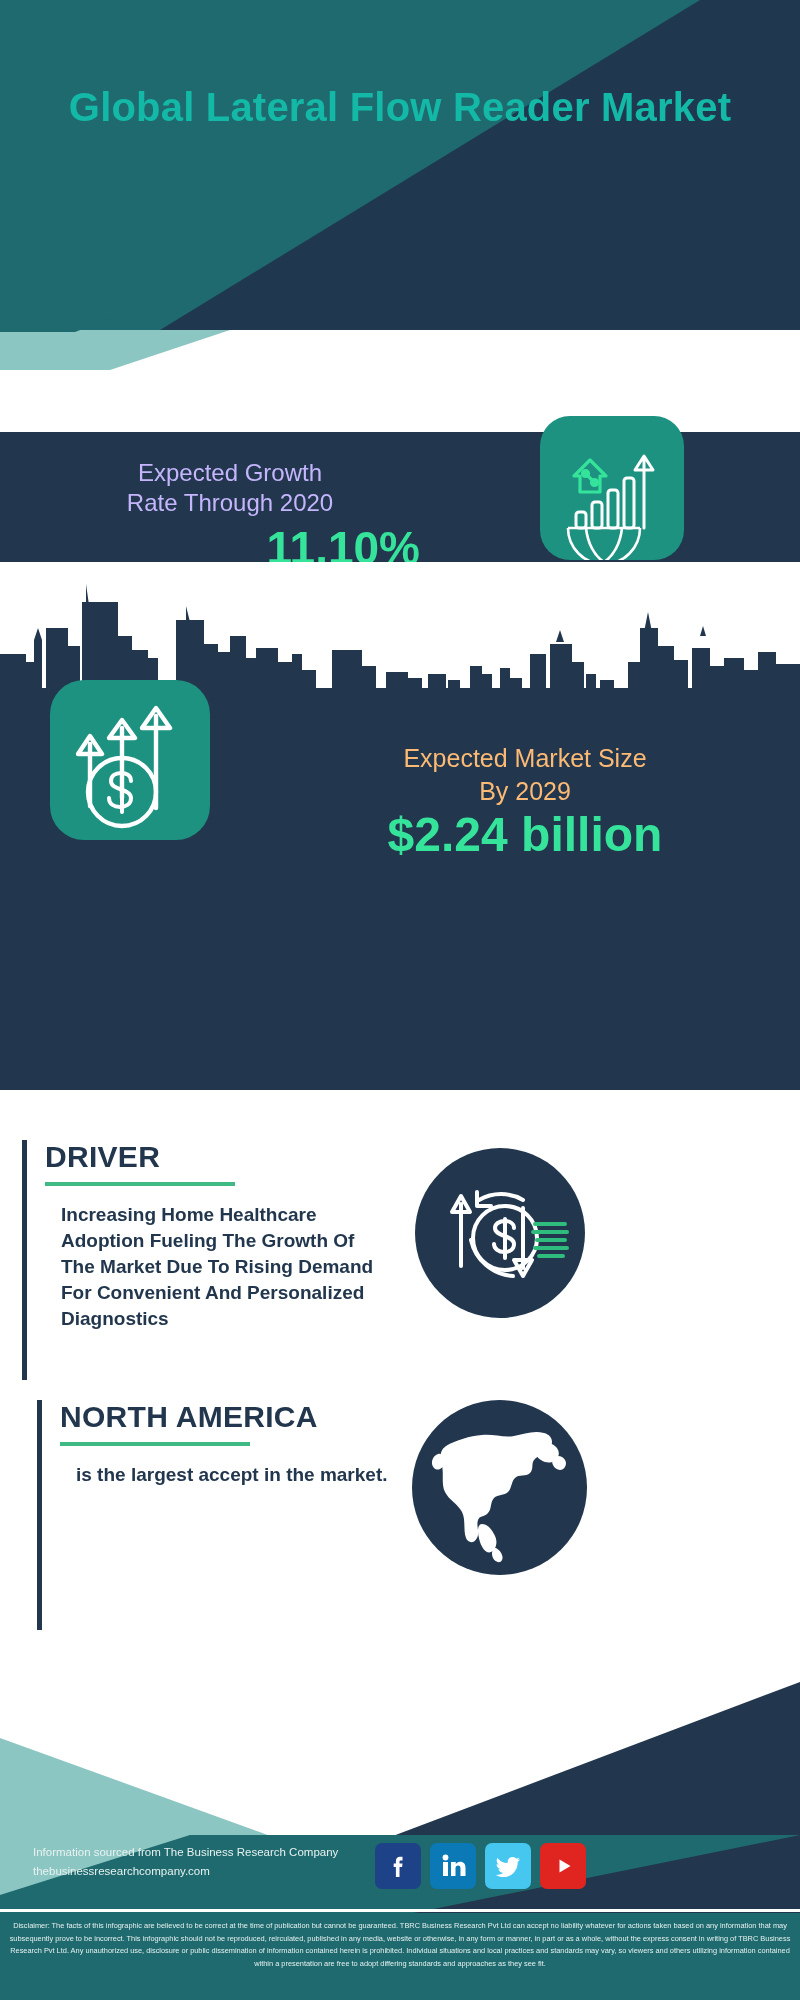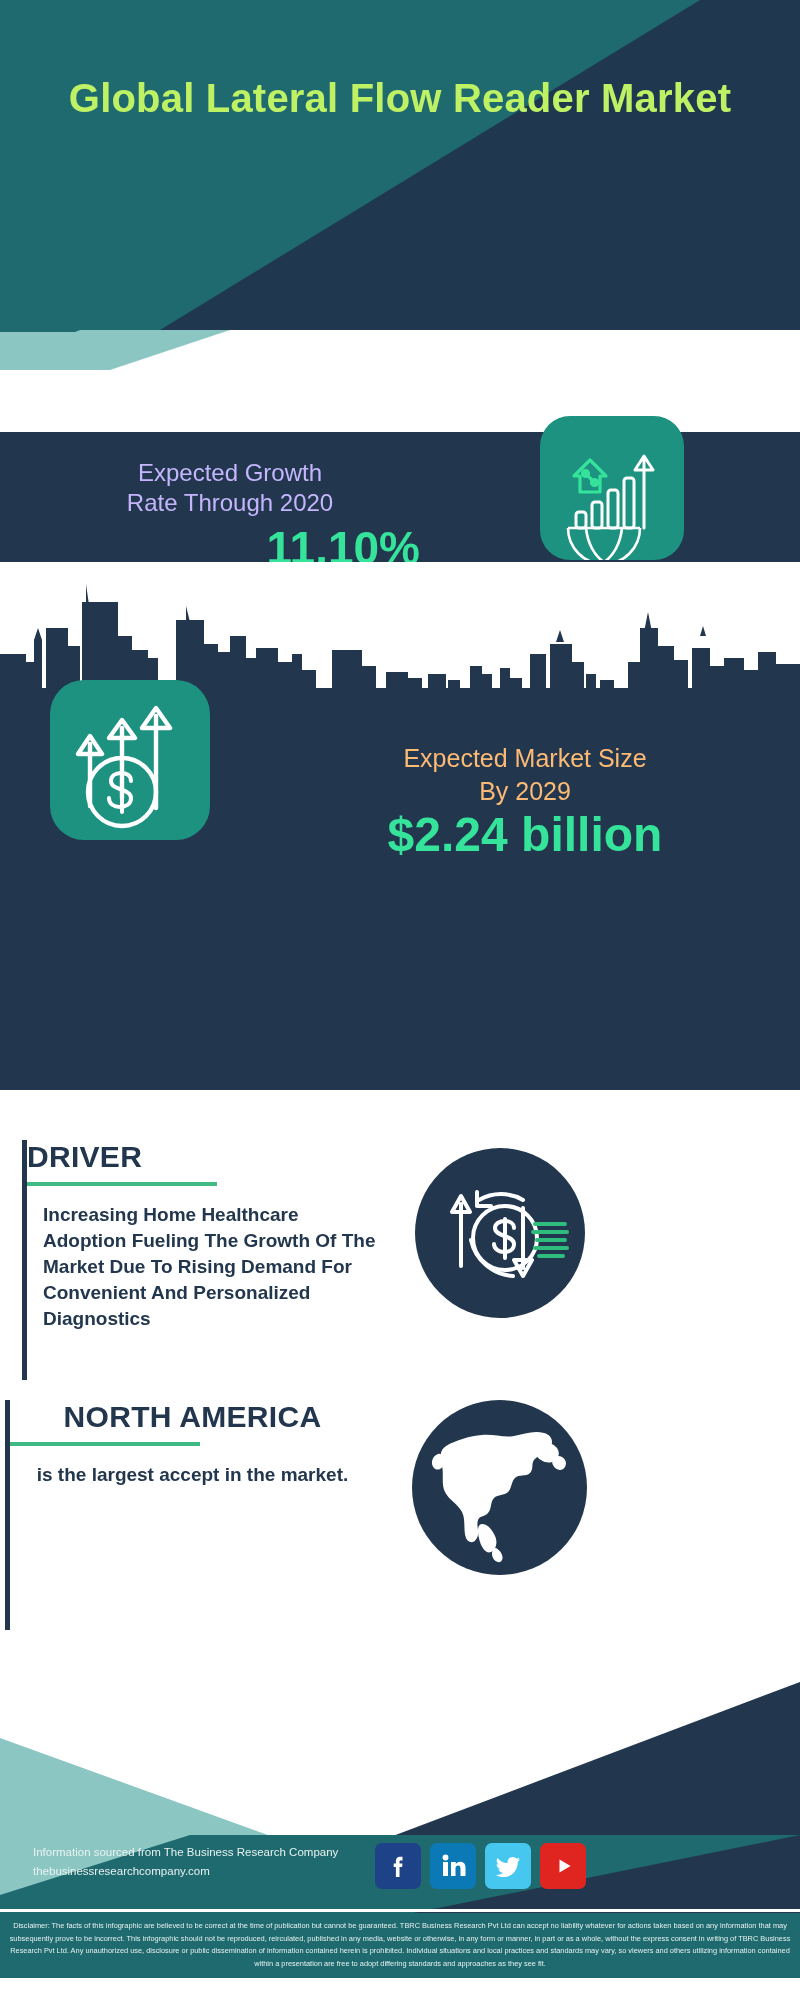--- a/index.html
+++ b/index.html
@@ -10,22 +10,22 @@
     overflow:hidden;
     position:relative;
   }
   .page{position:relative;width:800px;height:2000px;overflow:hidden;}
 
   
   .hero{position:absolute;left:0;top:0;width:800px;height:330px;background:#1f3850;overflow:hidden;}
   .hero-teal{position:absolute;left:0;top:0;width:800px;height:330px;
     background:#1e6a6e;
     clip-path:polygon(0 0, 700px 0, 160px 330px, 0 330px);}
-  .hero-title{position:absolute;left:0;top:76px;width:800px;text-align:center;
-    color:#bef264;font-size:40px;line-height:44px;font-weight:bold;letter-spacing:.2px;
+  .hero-title{position:absolute;left:0;top:85px;width:800px;text-align:center;
+    color:#14b8a6;font-size:40px;line-height:44px;font-weight:bold;letter-spacing:.2px;
     z-index:5;padding:0 60px;box-sizing:border-box;}
 
   
   .band-lt{position:absolute;left:0;top:330px;width:800px;height:40px;background:#ffffff;overflow:hidden;}
   .band-lt .tri{position:absolute;left:0;top:0;width:230px;height:40px;background:#8cc6c2;
     clip-path:polygon(0 0, 230px 0, 110px 40px, 0 40px);}
   .hero-notch{position:absolute;left:0;top:307px;width:300px;height:25px;background:#1e6a6e;
     clip-path:polygon(0 0, 140px 0, 75px 25px, 0 25px);z-index:4;}
 
   
@@ -41,23 +41,23 @@
   .sky-block{position:absolute;left:0;top:562px;width:800px;height:528px;background:#22374e;overflow:hidden;}
   .skyline{position:absolute;left:0;top:0;width:800px;height:130px;}
   .market-label{position:absolute;left:290px;top:180px;width:470px;text-align:center;
     color:#fdba74;font-size:25px;line-height:33px;}
   .market-value{position:absolute;left:290px;top:246px;width:470px;text-align:center;
     color:#35e39b;font-size:48px;line-height:54px;font-weight:bold;}
   .badge-market{left:50px;top:118px;width:160px;height:160px;border-radius:34px;}
 
   
   .body-white{position:absolute;left:0;top:1090px;width:800px;height:660px;background:#ffffff;}
-  .card{position:absolute;border-left:5px solid #22374e;box-sizing:border-box;}
+  .card{position:absolute;border-left:5px solid #22374e;padding-left:18px;box-sizing:border-box;}
   .card-driver{left:22px;top:1140px;width:370px;height:240px;}
-  .card-region{left:5px;top:1400px;width:370px;height:230px;text-align:center;}
+  .card-region{left:37px;top:1400px;width:370px;height:230px;}
   .card-title{color:#22374e;font-size:30px;font-weight:bold;line-height:34px;margin:0;letter-spacing:.3px;}
   .card-rule{width:190px;height:4px;background:#3fba84;margin:8px 0 12px 0;}
   .card-text{color:#22374e;font-size:19px;line-height:26px;font-weight:bold;margin:16px;}
   .circle-icon{position:absolute;border-radius:50%;background:#22374e;}
   .circle-driver{left:415px;top:1148px;width:170px;height:170px;}
   .circle-region{left:412px;top:1400px;width:175px;height:175px;}
 
   
   .footer{position:absolute;left:0;top:1640px;width:800px;height:360px;overflow:hidden;background:#ffffff;}
   .f-navy{position:absolute;left:0;top:0;width:800px;height:250px;background:#22374e;
@@ -73,21 +73,21 @@
     font-size:11.5px;line-height:19px;}
   .socials{position:absolute;left:375px;top:1843px;width:240px;height:46px;display:flex;gap:9px;}
   .s-icon{width:46px;height:46px;border-radius:7px;display:flex;align-items:center;justify-content:center;}
   .s-fb{background:#1d4287;}
   .s-li{background:#0a79b6;}
   .s-tw{background:#46c7f0;}
   .s-yt{background:#e02521;}
   .s-icon svg{display:block;}
 
   
-  .disclaimer{position:absolute;left:0;top:1913px;width:800px;height:65px;background:#1e6a6e;
+  .disclaimer{position:absolute;left:0;top:1913px;width:800px;height:87px;background:#1e6a6e;
     color:#e7f1f0;font-size:7.4px;line-height:12.6px;text-align:center;
     padding:7px 6px 0 6px;box-sizing:border-box;}
   .disclaimer-rule{position:absolute;left:0;top:1909px;width:800px;height:3px;background:#ffffff;}
 </style>
 </head>
 <body>
 
 <div class="page">
 
   <div class="hero">

